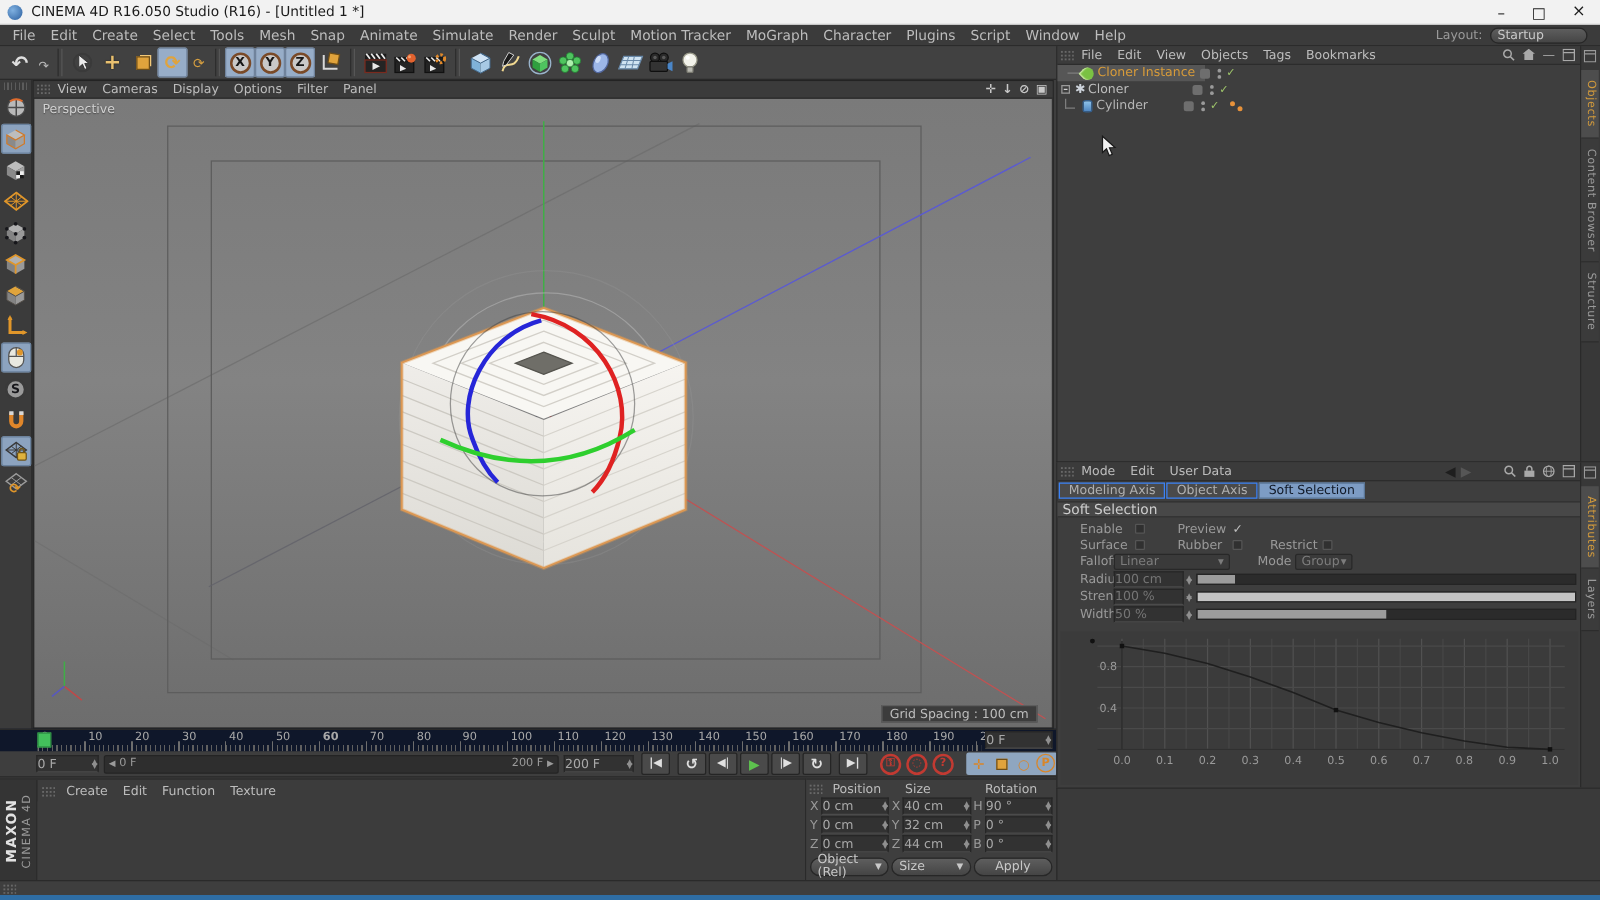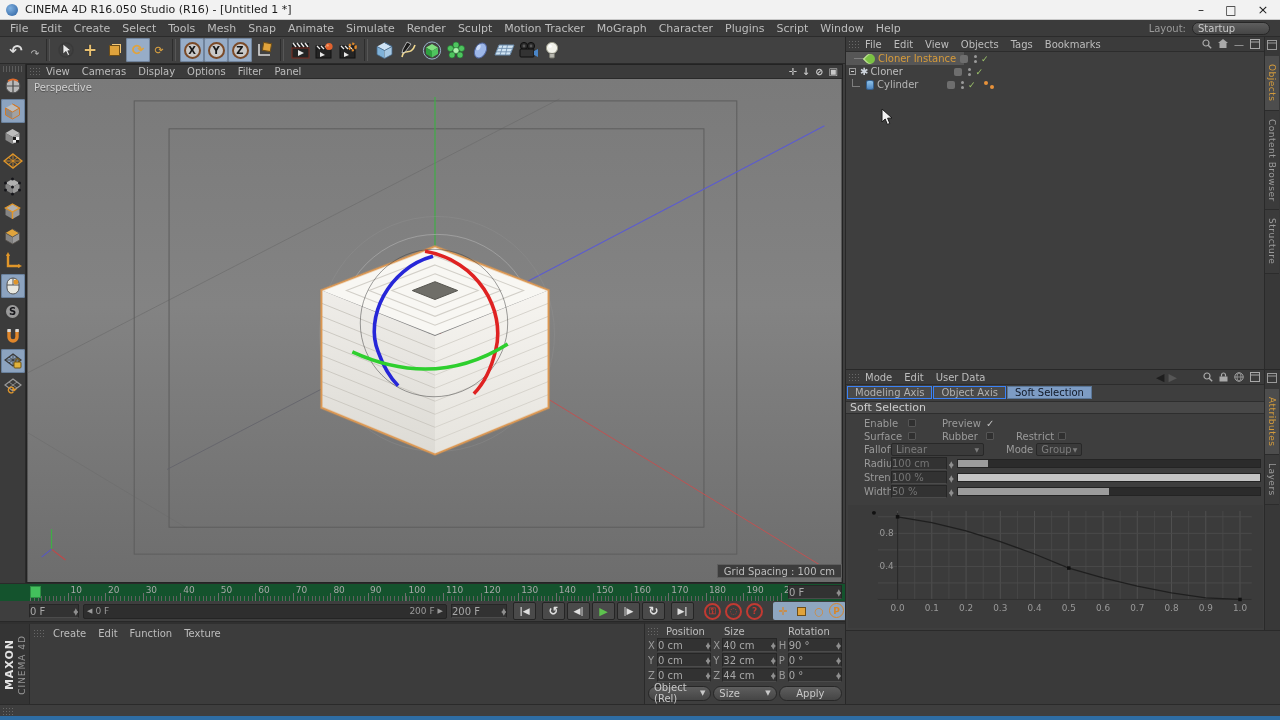--- a/index.html
+++ b/index.html
@@ -408,33 +408,33 @@
       <path d="M 399,173 C 452,182 480,232 470,272 C 465,293 458,306 448,316" fill="none" stroke="#df2222" stroke-width="3.6"></path>
       <path d="M 326,274 Q 409,312 482,266" fill="none" stroke="#2ecf2e" stroke-width="3.6"></path>
 
       <g>
         <line x1="24" y1="452" x2="24" y2="472" stroke="#3fae46" stroke-width="1.2"></line>
         <line x1="24" y1="472" x2="38" y2="483" stroke="#c04848" stroke-width="1.2"></line>
         <line x1="24" y1="472" x2="14" y2="480" stroke="#5858c0" stroke-width="1.2"></line>
       </g>
     </svg>
     <span style="position:absolute;left:7px;top:3px;font-size:10px;color:#d2d2d2;text-shadow:0 1px 1px #4a4a4a">Perspective</span>
-    <span style="position:absolute;right:0;bottom:4px;font-size:10px;color:#bdbdbd;background:#3c3c3c;border:1px solid #5e5e5e;padding:0 6px;height:14px;display:flex;align-items:center">Grid Spacing : 100 cm</span>
-  </div>
-</div>
-
-<div class="panel" style="left:0;top:583px;width:845px;height:32px;background:#14532d;border-top:1px solid #2a2a2a;border-bottom:6px solid #737373">
+    <span style="position:absolute;right:12px;bottom:4px;font-size:10px;color:#bdbdbd;background:#3c3c3c;border:1px solid #5e5e5e;padding:0 6px;height:14px;display:flex;align-items:center">Grid Spacing : 100 cm</span>
+  </div>
+</div>
+
+<div class="panel" style="left:0;top:583px;width:845px;height:32px;background:#0f172a;border-top:1px solid #2a2a2a;border-bottom:6px solid #737373">
   <div id="ruler-labels" style="position:absolute;left:0;top:0;width:790px;height:12px">
       <span class="ruler-num" style="left: 33px;">0</span>
       <span class="ruler-num" style="left: 70.55px;">10</span>
       <span class="ruler-num" style="left: 108.1px;">20</span>
       <span class="ruler-num" style="left: 145.65px;">30</span>
       <span class="ruler-num" style="left: 183.2px;">40</span>
       <span class="ruler-num" style="left: 220.75px;">50</span>
-      <span class="ruler-num" style="left: 258.3px;">60</span>
+      <span class="ruler-num" style="left: 258.3px; font-weight: bold;">60</span>
       <span class="ruler-num" style="left: 295.85px;">70</span>
       <span class="ruler-num" style="left: 333.4px;">80</span>
       <span class="ruler-num" style="left: 370px;">90</span>
       <span class="ruler-num" style="left: 408.5px;">100</span>
       <span class="ruler-num" style="left: 446.05px;">110</span>
       <span class="ruler-num" style="left: 483.6px;">120</span>
       <span class="ruler-num" style="left: 521.15px;">130</span>
       <span class="ruler-num" style="left: 558.7px;">140</span>
       <span class="ruler-num" style="left: 596.25px;">150</span>
       <span class="ruler-num" style="left: 633.8px;">160</span>

